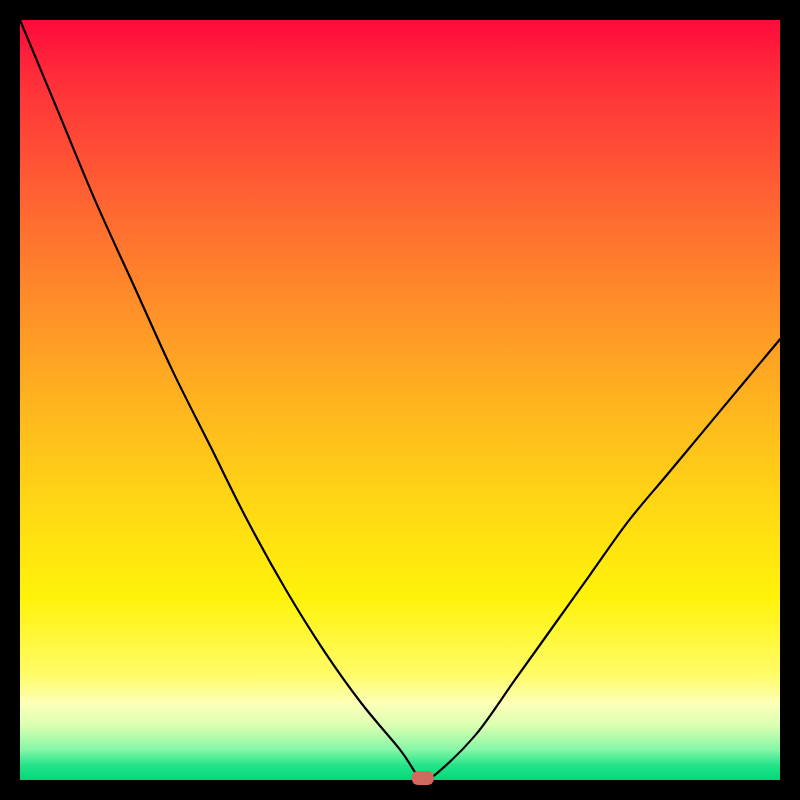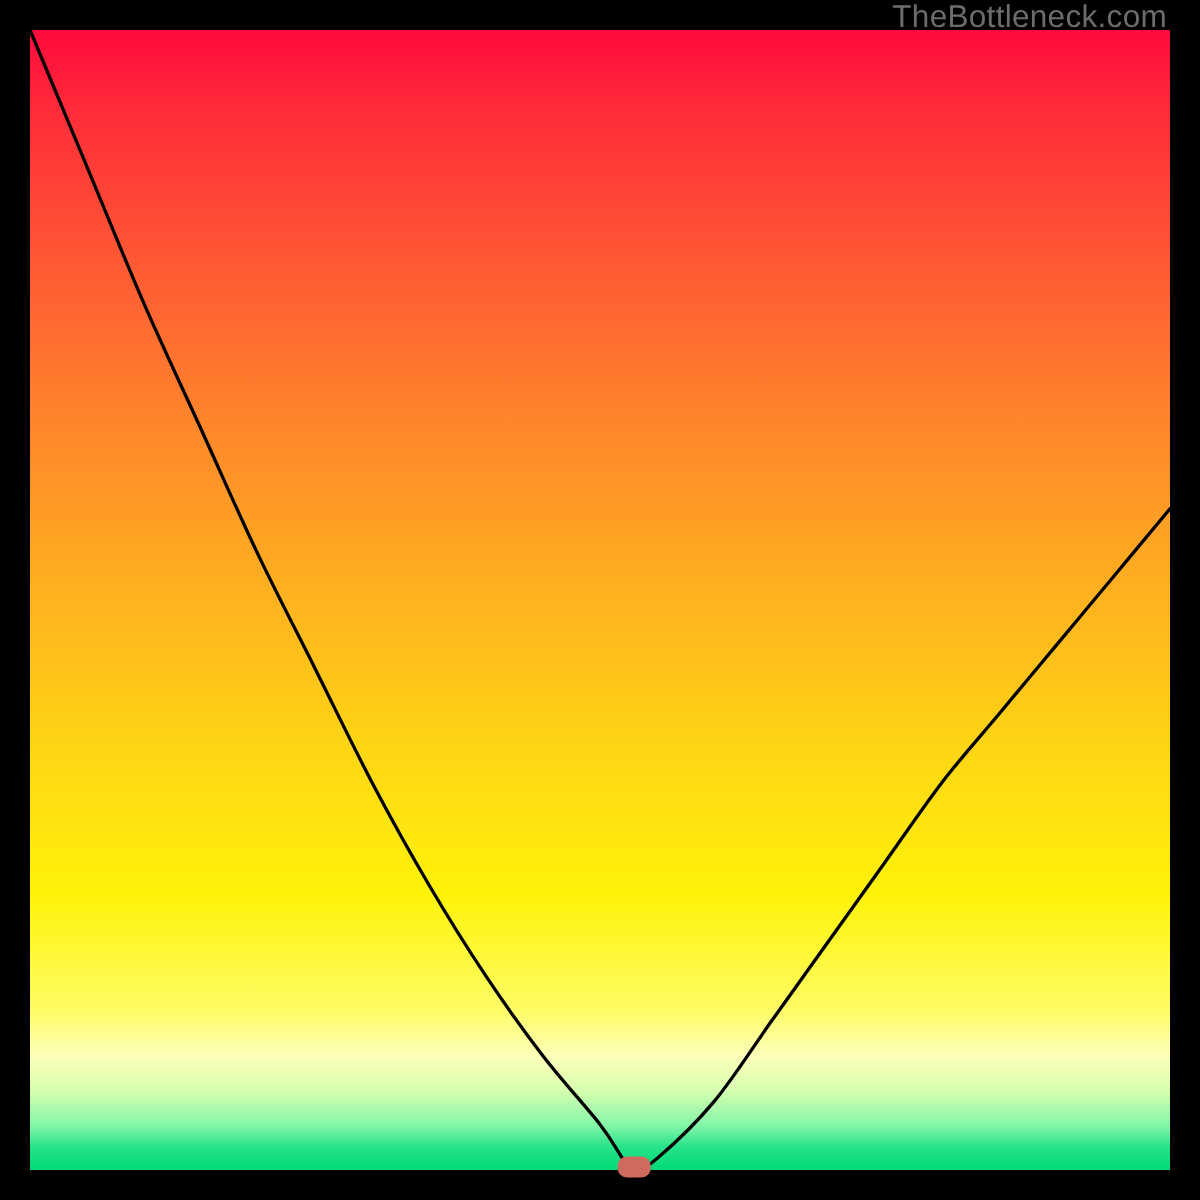--- a/index.html
+++ b/index.html
@@ -72,14 +72,13 @@
 </head>
 <body>
 
 <div class="frame">
   <div class="plot-area">
     <svg viewBox="0 0 760 760" preserveAspectRatio="none">
       <path id="curve-path" class="curve" d="M 0.00 0.00 C 6.33 15.20 25.33 60.80 38.00 91.20 C 50.67 121.60 63.33 153.27 76.00 182.40 C 88.67 211.53 101.33 238.13 114.00 266.00 C 126.67 293.87 139.33 323.00 152.00 349.60 C 164.67 376.20 177.33 400.27 190.00 425.60 C 202.67 450.93 215.33 477.53 228.00 501.60 C 240.67 525.67 253.33 548.47 266.00 570.00 C 278.67 591.53 291.33 611.80 304.00 630.80 C 316.67 649.80 329.33 667.53 342.00 684.00 C 354.67 700.47 371.13 718.20 380.00 729.60 C 388.87 741.00 391.40 747.33 395.20 752.40 C 399.00 757.47 399.00 760.00 402.80 760.00 C 406.60 760.00 409.13 760.00 418.00 752.40 C 426.87 744.80 443.33 729.60 456.00 714.40 C 468.67 699.20 481.33 678.93 494.00 661.20 C 506.67 643.47 519.33 625.73 532.00 608.00 C 544.67 590.27 557.33 572.53 570.00 554.80 C 582.67 537.07 595.33 518.07 608.00 501.60 C 620.67 485.13 633.33 471.20 646.00 456.00 C 658.67 440.80 671.33 425.60 684.00 410.40 C 696.67 395.20 709.33 380.00 722.00 364.80 C 734.67 349.60 753.67 326.80 760.00 319.20"></path>
       <rect id="marker-rect" class="marker" x="391.80" y="751.00" width="22" height="14" rx="6" ry="6"></rect>
     </svg>
   </div>
-  <div class="watermark">TheBottleneck.com</div>
 </div>
 
 </body></html>

